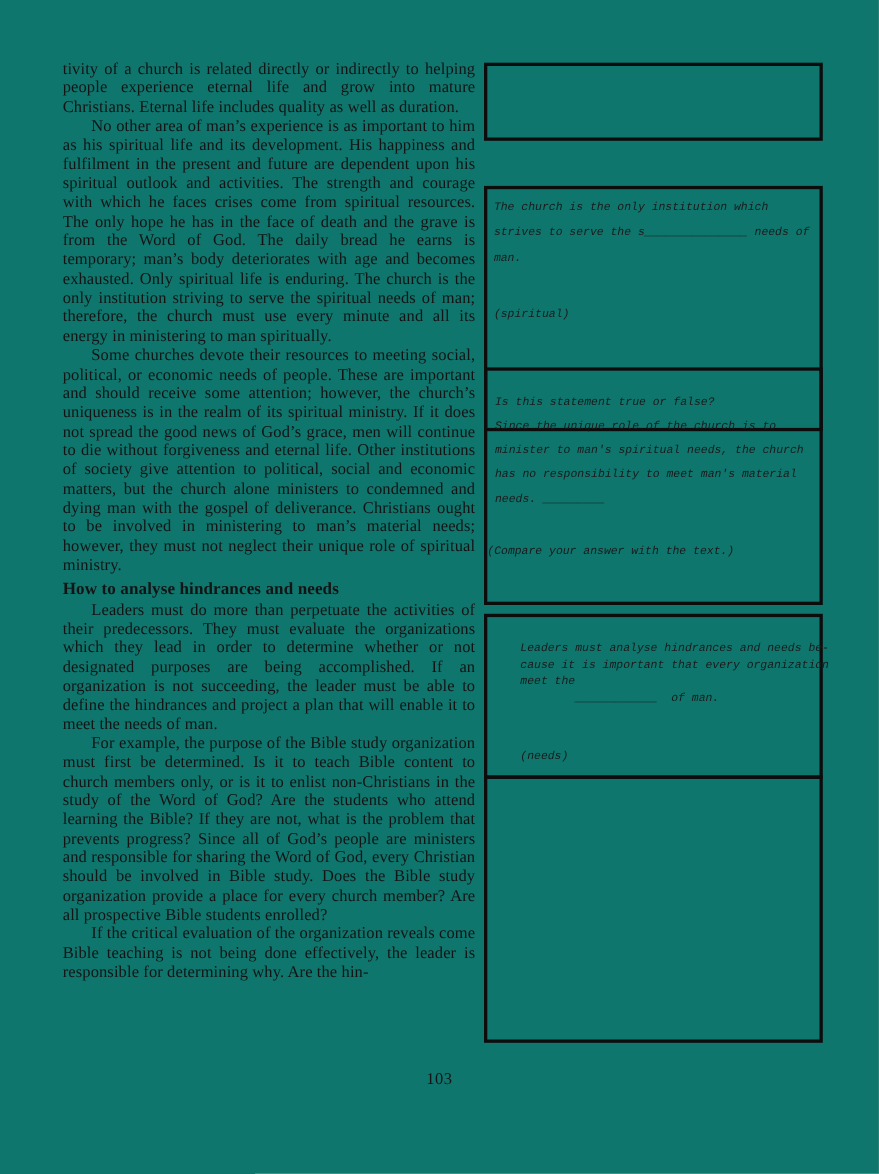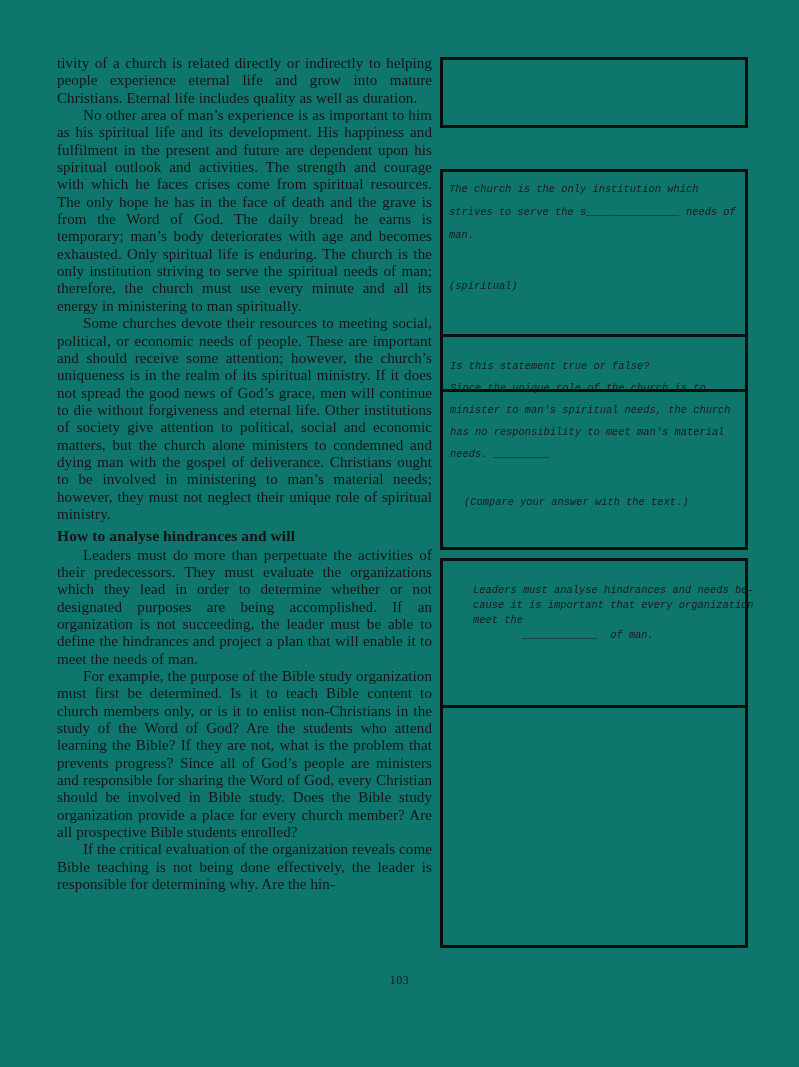--- a/index.html
+++ b/index.html
@@ -42,40 +42,40 @@
     font-family:"Liberation Mono", monospace;
     font-style:italic;
     font-size:10.4px;
     white-space:pre;
     color:#1a1a1a;
     margin:0;
   }
   .frame-2 .frame-body{padding:6px 3px 0 6px;line-height:23px;}
   .frame-2 .frame-answer{padding-left:6px;margin-top:32px;line-height:14px;}
   .frame-3 .frame-body{padding:18px 3px 0 7px;line-height:22px;}
-  .frame-3 .frame-answer{padding-left:21px;margin-top:30px;line-height:14px;}
+  .frame-3 .frame-answer{padding-left:0;margin-top:30px;line-height:14px;}
   .frame-4 .frame-body{padding:22px 3px 0 6px;line-height:15px;}
   .frame-4 .frame-answer{padding-left:6px;margin-top:38px;line-height:14px;}
   
   .page-number{
     position:absolute;left:0;top:973px;width:799px;
     text-align:center;
-    font-size:12px;letter-spacing:0.5px;
+    font-size:15px;letter-spacing:0.5px;
   }
 </style>
 </head>
 <body>
 
 <div class="page">
 
   <div class="left-col">
     <p>tivity of a church is related directly or indirectly to helping people experience eternal life and grow into mature Christians. Eternal life includes quality as well as duration.</p>
     <p class="indented">No other area of man’s experience is as important to him as his spiritual life and its development. His happiness and fulfilment in the present and future are dependent upon his spiritual outlook and activities. The strength and courage with which he faces crises come from spiritual resources. The only hope he has in the face of death and the grave is from the Word of God. The daily bread he earns is temporary; man’s body deteriorates with age and becomes exhausted. Only spiritual life is enduring. The church is the only institution striving to serve the spiritual needs of man; therefore, the church must use every minute and all its energy in ministering to man spiritually.</p>
     <p class="indented">Some churches devote their resources to meeting social, political, or economic needs of people. These are important and should receive some attention; however, the church’s uniqueness is in the realm of its spiritual ministry. If it does not spread the good news of God’s grace, men will continue to die without forgiveness and eternal life. Other institutions of society give attention to political, social and economic matters, but the church alone ministers to condemned and dying man with the gospel of deliverance. Christians ought to be involved in ministering to man’s material needs; however, they must not neglect their unique role of spiritual ministry.</p>
-    <h2 class="section-heading">How to analyse hindrances and will</h2>
+    <h2 class="section-heading">How to analyse hindrances and needs</h2>
     <p class="indented">Leaders must do more than perpetuate the activities of their predecessors. They must evaluate the organizations which they lead in order to determine whether or not designated purposes are being accomplished. If an organization is not succeeding, the leader must be able to define the hindrances and project a plan that will enable it to meet the needs of man.</p>
     <p class="indented">For example, the purpose of the Bible study organization must first be determined. Is it to teach Bible content to church members only, or is it to enlist non-Christians in the study of the Word of God? Are the students who attend learning the Bible? If they are not, what is the problem that prevents progress? Since all of God’s people are ministers and responsible for sharing the Word of God, every Christian should be involved in Bible study. Does the Bible study organization provide a place for every church member? Are all prospective Bible students enrolled?</p>
     <p class="indented">If the critical evaluation of the organization reveals come Bible teaching is not being done effectively, the leader is responsible for determining why. Are the hin-</p>
   </div>
 
   <div class="frame frame-1"></div>
 
   <div class="frame frame-2">
     <div class="tw frame-body">The church is the only institution which
 strives to serve the s_______________ needs of
@@ -90,19 +90,20 @@
 has no responsibility to meet man's material
 needs. _________</div>
     <div class="tw frame-answer">(Compare your answer with the text.)</div>
   </div>
 
   <div class="frame frame-4">
     <div class="tw frame-body">Leaders must analyse hindrances and needs be-
 cause it is important that every organization
 meet the
         ____________  of man.</div>
+    <div class="tw frame-answer">(needs)</div>
   </div>
 
   <div class="frame frame-5"></div>
 
   <div class="page-number">103</div>
 
 </div>
 
 </body></html>

